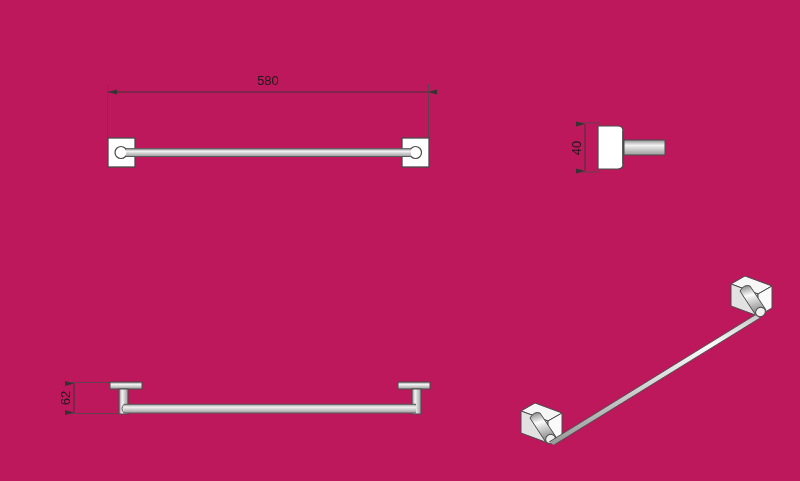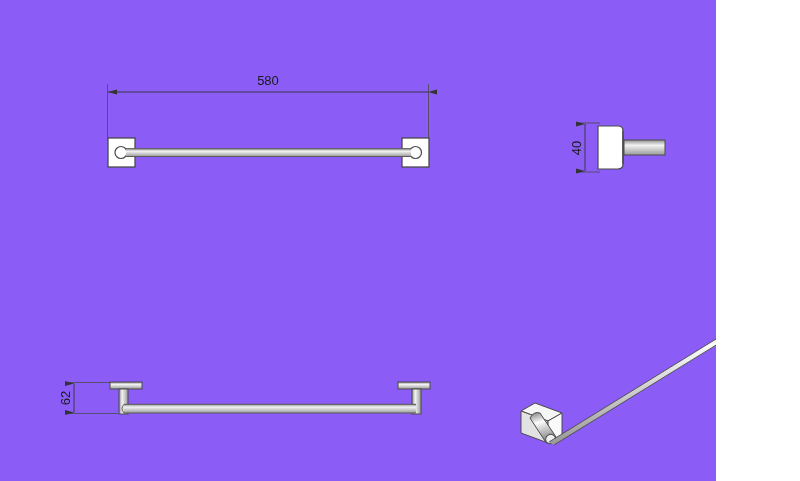--- a/index.html
+++ b/index.html
@@ -5,23 +5,23 @@
   html, body {
     margin: 0;
     padding: 0;
     background: #ffffff;
   }
   body {
     font-family: "Liberation Sans", sans-serif;
   }
   #sheet {
     position: relative;
-    width: 716px;
+    width: 800px;
     height: 481px;
-    background: #8b5cf6;
+    background: #be185d;
     overflow: hidden;
     text-align: right;
   }
   #sheet svg {
     display: block;
     width: 800px;
     height: 481px;
   }
   .dim-text {
     font-family: "Liberation Sans", sans-serif;

